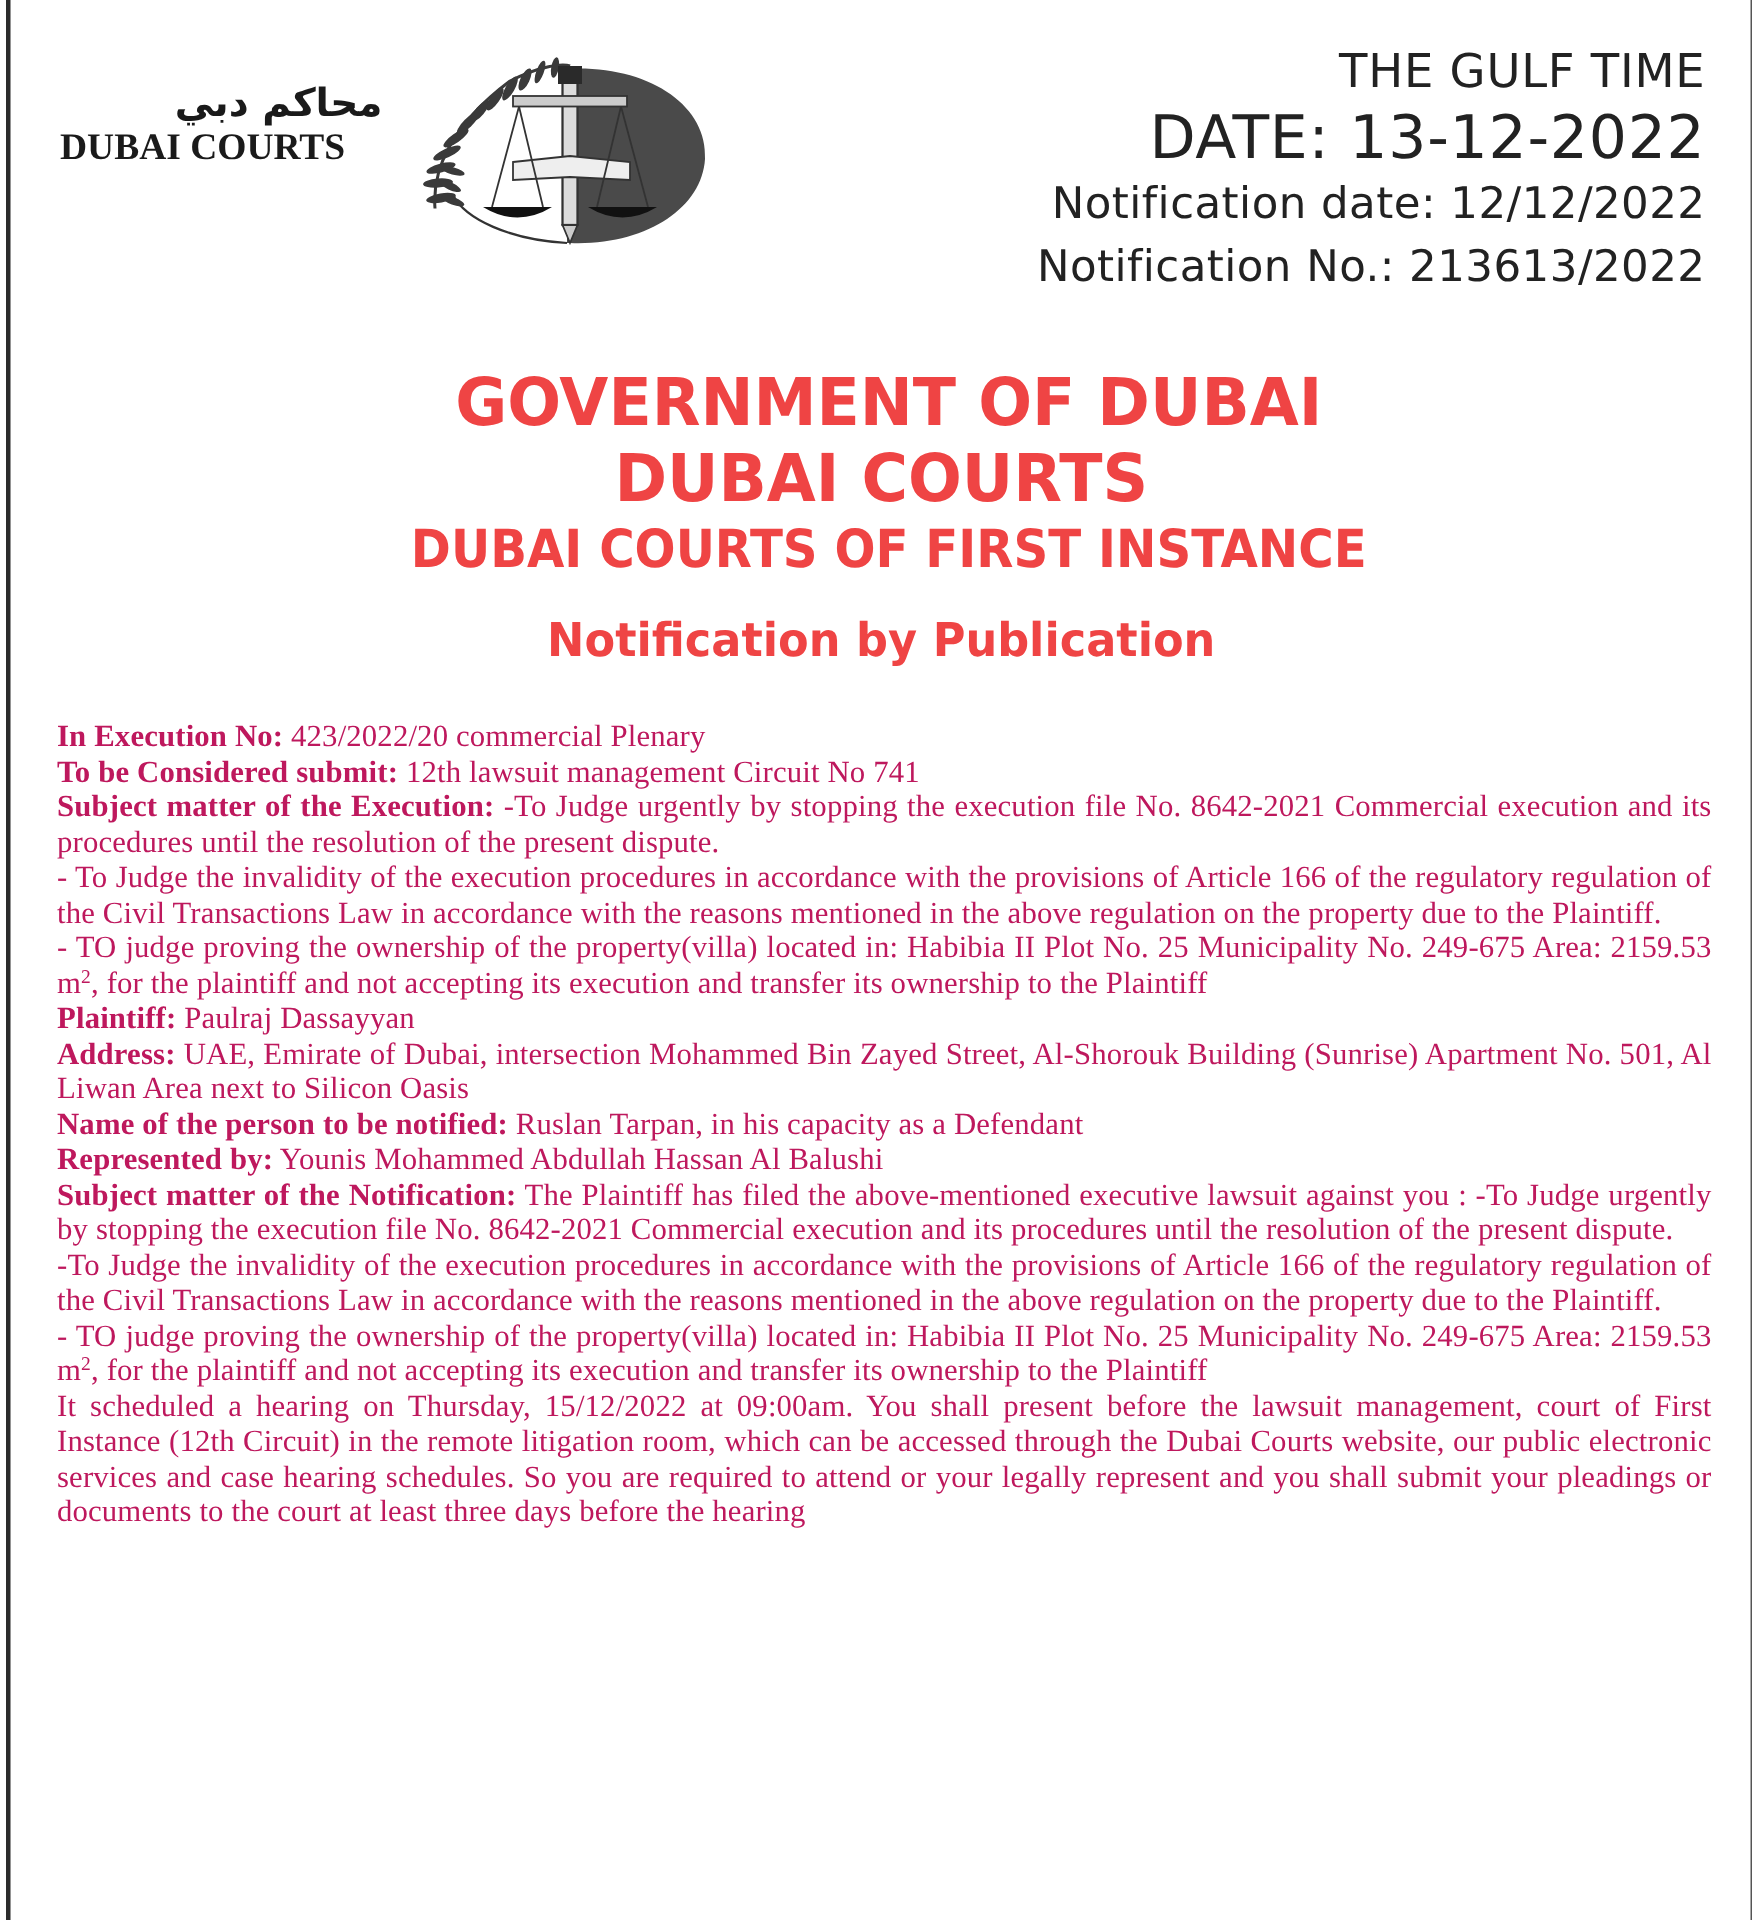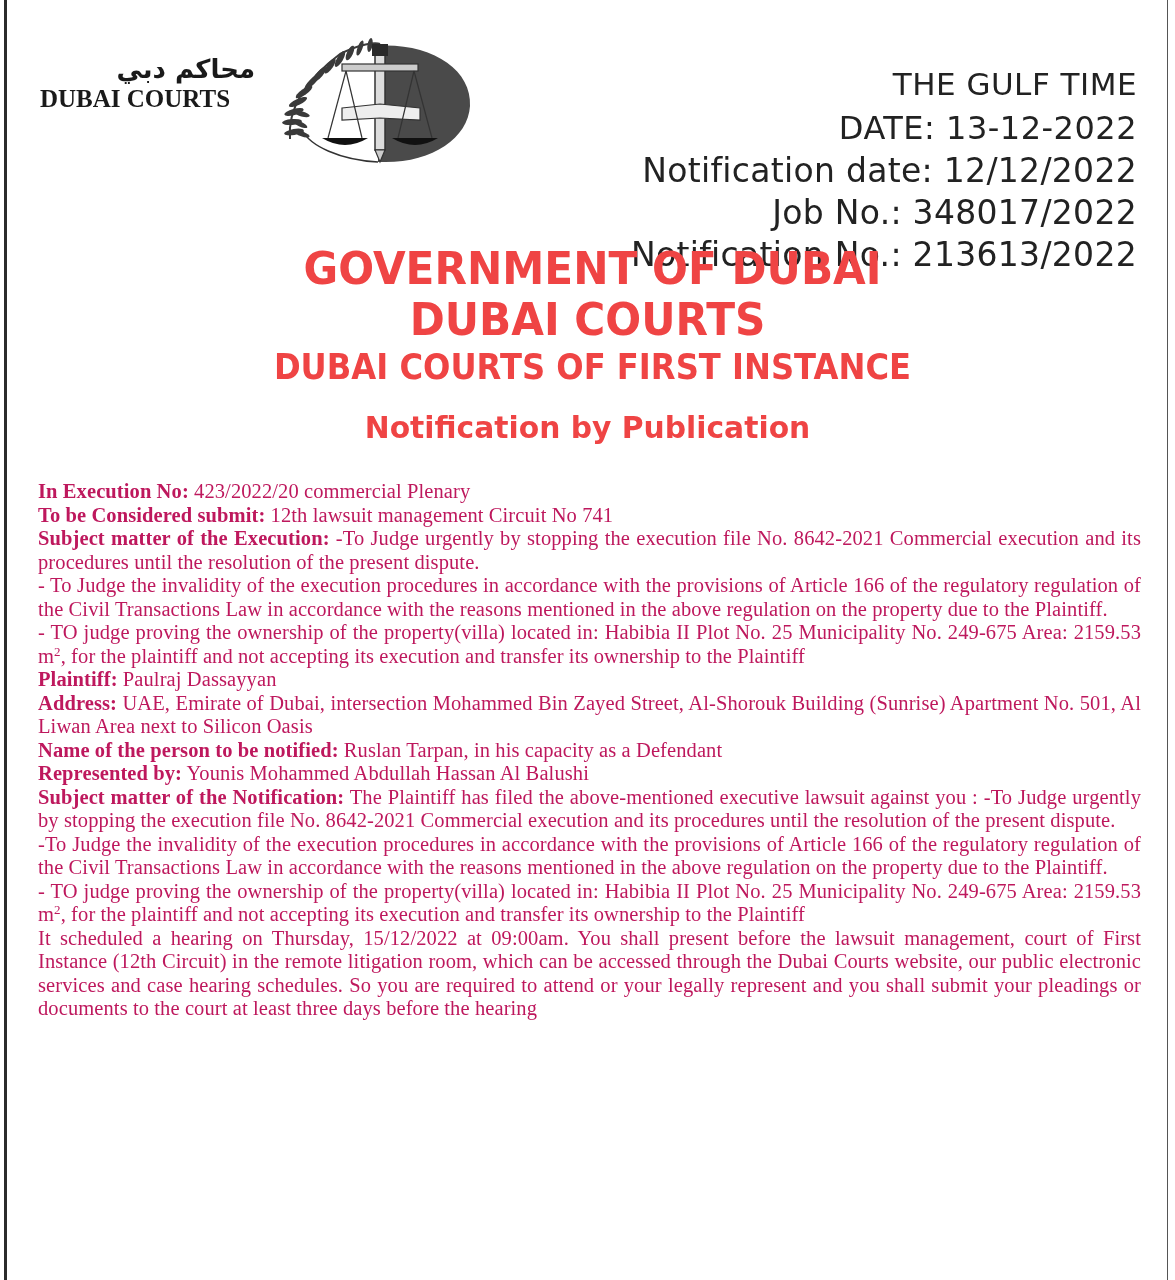--- a/index.html
+++ b/index.html
@@ -74,29 +74,28 @@
       top: 26px;
       text-align: right;
       font-family: "DejaVu Sans", sans-serif;
       color: #222;
     }
     .meta .pub {
       font-size: 31px;
       line-height: 44px;
       letter-spacing: 0.5px;
       font-weight: normal;
-      margin-top: 36px;
     }
     .meta .pub-date {
-      font-size: 32px;
+      font-size: 40px;
       line-height: 44px;
       letter-spacing: 0.5px;
     }
     .meta .line {
-      font-size: 33px;
+      font-size: 29px;
       line-height: 42px;
       letter-spacing: 0.3px;
     }
     
     .titles {
       position: absolute;
       left: 0;
       width: 1175px;
       top: 243px;
       text-align: center;
@@ -209,21 +208,20 @@
 
     <path d="M42 104 Q65 118 88 104 Z" fill="#111"></path>
     <path d="M112 104 Q135 118 158 104 Z" fill="#111"></path>
   </svg>
 </div>
 
 <div class="meta">
   <div class="pub">THE GULF TIME</div>
   <div class="pub-date">DATE: 13-12-2022</div>
   <div class="line">Notification date: 12/12/2022</div>
-  <div class="line">Job No.: 348017/2022</div>
   <div class="line">Notification No.: 213613/2022</div>
 </div>
 
 <div class="titles">
   <div class="t1">GOVERNMENT OF DUBAI</div>
   <div class="t2">DUBAI COURTS</div>
   <div class="t3">DUBAI COURTS OF FIRST INSTANCE</div>
   <div class="t4">Notification by Publication</div>
 </div>
 

